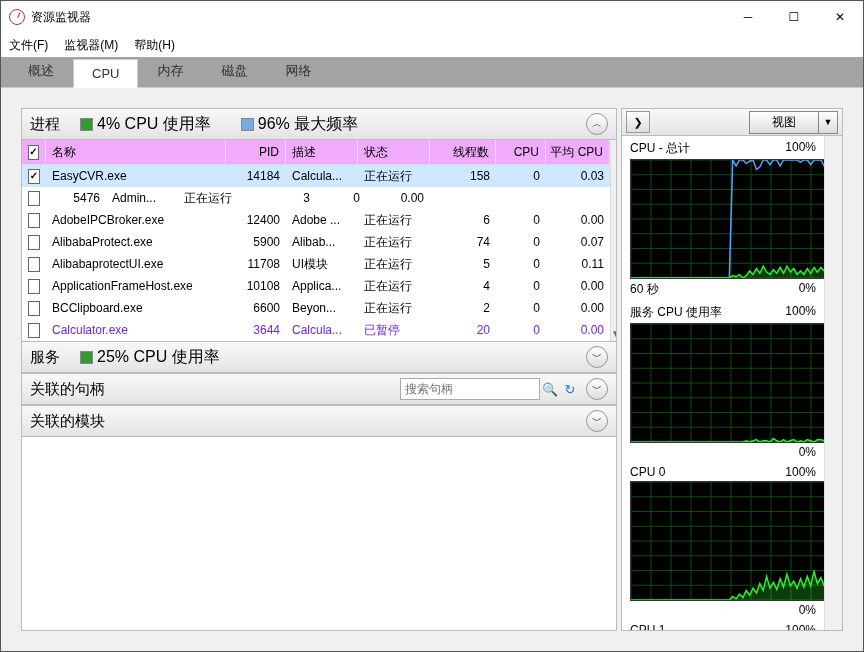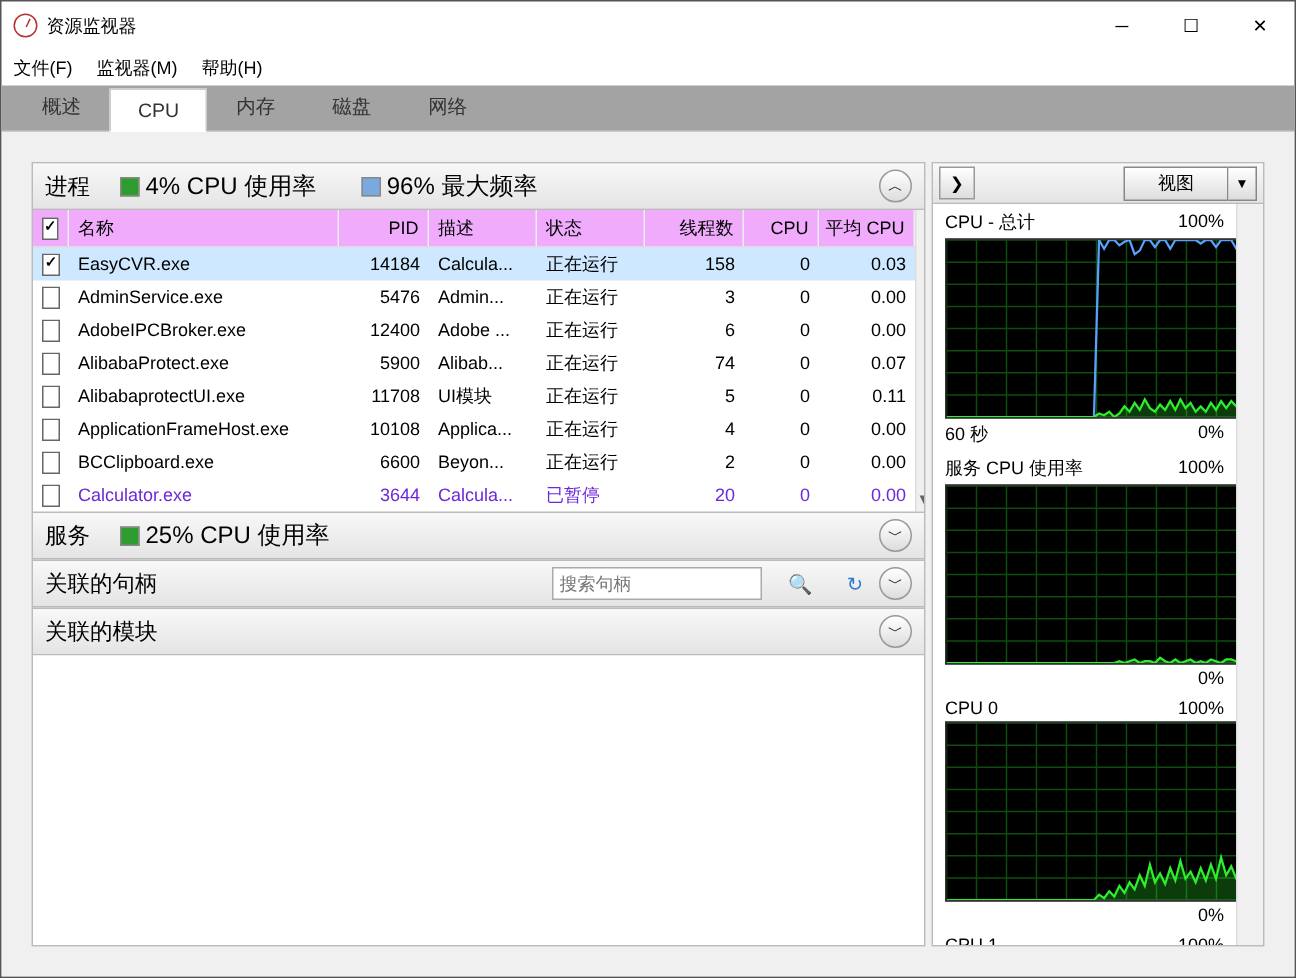--- a/index.html
+++ b/index.html
@@ -38,21 +38,21 @@
 .c-chk{width:24px;display:flex;justify-content:center}
 .c-name{width:180px}
 .c-pid{width:60px;text-align:right}
 .c-desc{width:72px}
 .c-state{width:72px}
 .c-thr{width:66px;text-align:right}
 .c-cpu{width:50px;text-align:right}
 .c-avg{width:64px;text-align:right}
 .scrolldown{width:17px;background:#f0f0f0;border-left:1px solid #ddd;display:flex;align-items:flex-end;justify-content:center;color:#666;font-size:10px;padding-bottom:2px}
 .section-collapsed{border-top:1px solid #bbb}
-.searchbox{margin-left:auto;display:flex;align-items:center;gap:16px}
+.searchbox{margin-left:auto;display:flex;align-items:center;gap:0}
 .searchbox input{width:130px;height:20px;border:1px solid #aaa;padding:0 4px;font-size:12px;color:#888}
 .iconbtn{width:20px;height:20px;display:flex;align-items:center;justify-content:center;color:#0066cc;font-size:13px;cursor:default}
 .right-top{height:26px;background:linear-gradient(#f8f8f8,#e4e4e4);border-bottom:1px solid #bbb;display:flex;align-items:center;padding:0 4px}
 .navbtn{width:22px;height:20px;border:1px solid #999;background:linear-gradient(#fff,#ddd);display:flex;align-items:center;justify-content:center;font-size:11px;cursor:default}
 .viewbtn{margin-left:auto;display:flex}
 .viewbtn .lbl{border:1px solid #888;background:linear-gradient(#fff,#ddd);padding:2px 22px;font-size:12px}
 .viewbtn .dd{border:1px solid #888;border-left:none;background:linear-gradient(#fff,#ddd);width:18px;display:flex;align-items:center;justify-content:center;font-size:9px}
 .charts{flex:1;overflow-y:auto;padding:2px 8px}
 .chartblock{margin-bottom:2px}
 .chartlabels{display:flex;justify-content:space-between;font-size:12px;padding:2px 0}
@@ -129,21 +129,20 @@
                 <div class="td c-desc">Calcula...</div>
                 <div class="td c-state">正在运行</div>
                 <div class="td c-thr">158</div>
                 <div class="td c-cpu">0</div>
                 <div class="td c-avg">0.03</div>
               </div>
               <div class="tr">
                 <div class="td c-chk">
                   <span class="cb"></span>
                 </div>
-                <div class="td c-name">AdminService.exe</div>
                 <div class="td c-pid">5476</div>
                 <div class="td c-desc">Admin...</div>
                 <div class="td c-state">正在运行</div>
                 <div class="td c-thr">3</div>
                 <div class="td c-cpu">0</div>
                 <div class="td c-avg">0.00</div>
               </div>
               <div class="tr">
                 <div class="td c-chk">
                   <span class="cb"></span>

